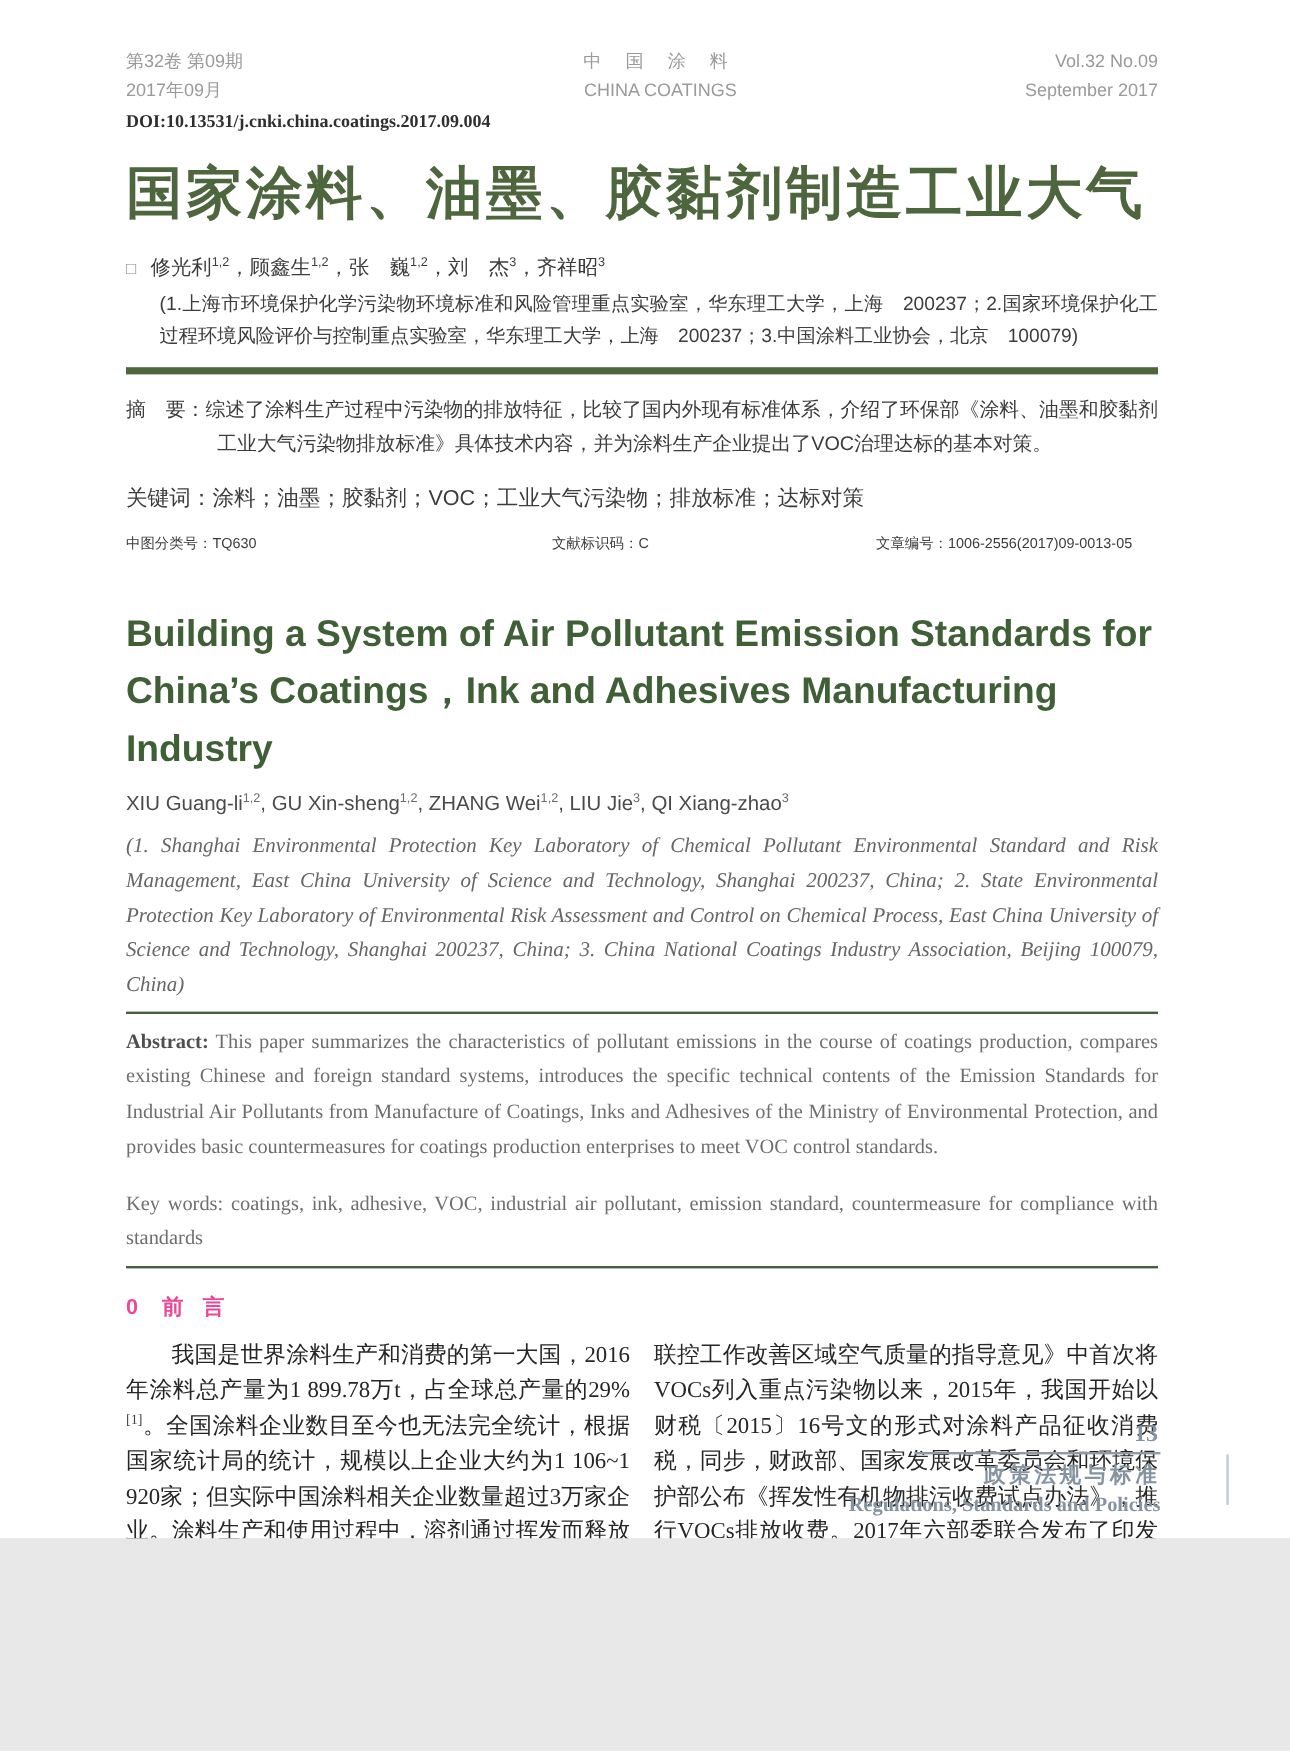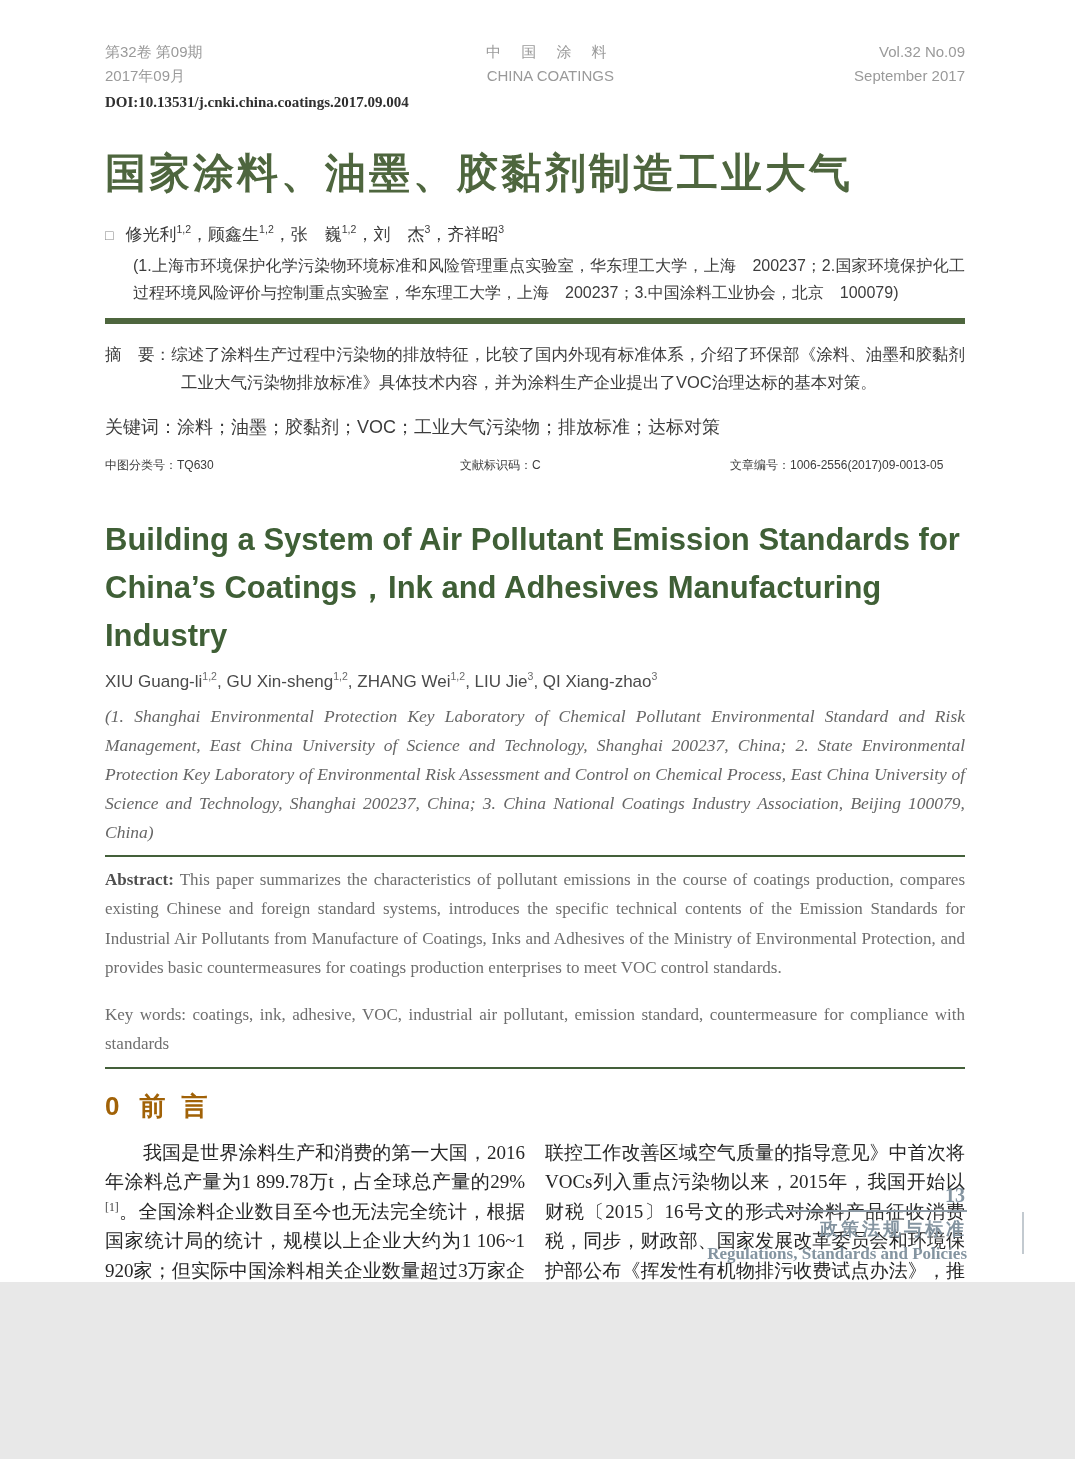--- a/index.html
+++ b/index.html
@@ -15,21 +15,21 @@
   .content{margin-left:105px;width:860px;}
 
   
   .journal-header{display:flex;justify-content:space-between;align-items:flex-start;padding-top:40px;color:#9a9a9a;font-size:15px;line-height:24px;}
   .jh-center{text-align:center;margin-left:44px;}
   .jh-right{text-align:right;}
   .jh-cn{letter-spacing:8px;}
   .doi-line{margin-top:6px;font-size:15px;color:#2f2f2f;font-family:"Liberation Serif",serif;font-weight:bold;}
 
   
-  .title-cn{margin-top:32px;font-size:41px;line-height:60px;font-weight:bold;color:#4e663e;letter-spacing:3px;font-family:"Liberation Sans",sans-serif;}
+  .title-cn{margin-top:20px;font-size:47px;line-height:60px;font-weight:bold;color:#4e663e;letter-spacing:3px;font-family:"Liberation Sans",sans-serif;}
 
   
   .authors-cn-row{margin-top:20px;font-size:17px;color:#3c3c3c;display:flex;align-items:baseline;}
   .author-bullet{color:#8a8a8a;font-size:14px;margin-right:12px;}
   sup{vertical-align:super;font-size:0.62em;line-height:0;}
   .affil-cn{margin-top:6px;padding-left:28px;font-size:16px;line-height:27px;color:#3c3c3c;text-align:justify;}
 
   .green-bar{margin-top:12px;height:6px;background:#4e663e;}
 
   
@@ -43,21 +43,21 @@
   .title-en{margin-top:42px;font-size:31px;line-height:48px;font-weight:bold;color:#3f5f36;font-family:"Liberation Sans",sans-serif;}
   .authors-en{margin-top:12px;font-size:17px;color:#4a4a4a;}
   .authors-en sup{color:#6a6a6a;}
   .affil-en{margin-top:10px;font-size:17.5px;line-height:29px;color:#666666;font-style:italic;font-family:"Liberation Serif",serif;text-align:justify;}
   .rule-thin{margin-top:8px;border-top:2px solid #44603a;}
   .abstract-en{margin-top:8px;font-size:17px;line-height:29.5px;color:#6e6e6e;font-family:"Liberation Serif",serif;text-align:justify;}
   .abstract-en .en-label{font-weight:bold;color:#4f4f4f;}
   .keywords-en{margin-top:0px;font-size:17px;line-height:29.5px;color:#6e6e6e;font-family:"Liberation Serif",serif;text-align:justify;}
 
   
-  .section-heading{margin-top:20px;font-size:26px;font-weight:bold;color:#a16207;font-family:"Liberation Sans",sans-serif;}
+  .section-heading{margin-top:20px;font-size:18px;font-weight:bold;color:#ec4899;font-family:"Liberation Sans",sans-serif;}
   .section-heading .sec-num{margin-right:20px;}
   .section-heading .sec-title{letter-spacing:16px;}
 
   
   .columns{margin-top:14px;display:flex;gap:20px;}
   .col{width:420px;font-size:19px;line-height:29.5px;color:#262626;text-align:justify;font-family:"Liberation Serif",serif;}
   .body-p{margin:0;}
   .body-p.indent{text-indent:2em;}
   .body-p sup{color:#444;}
 

